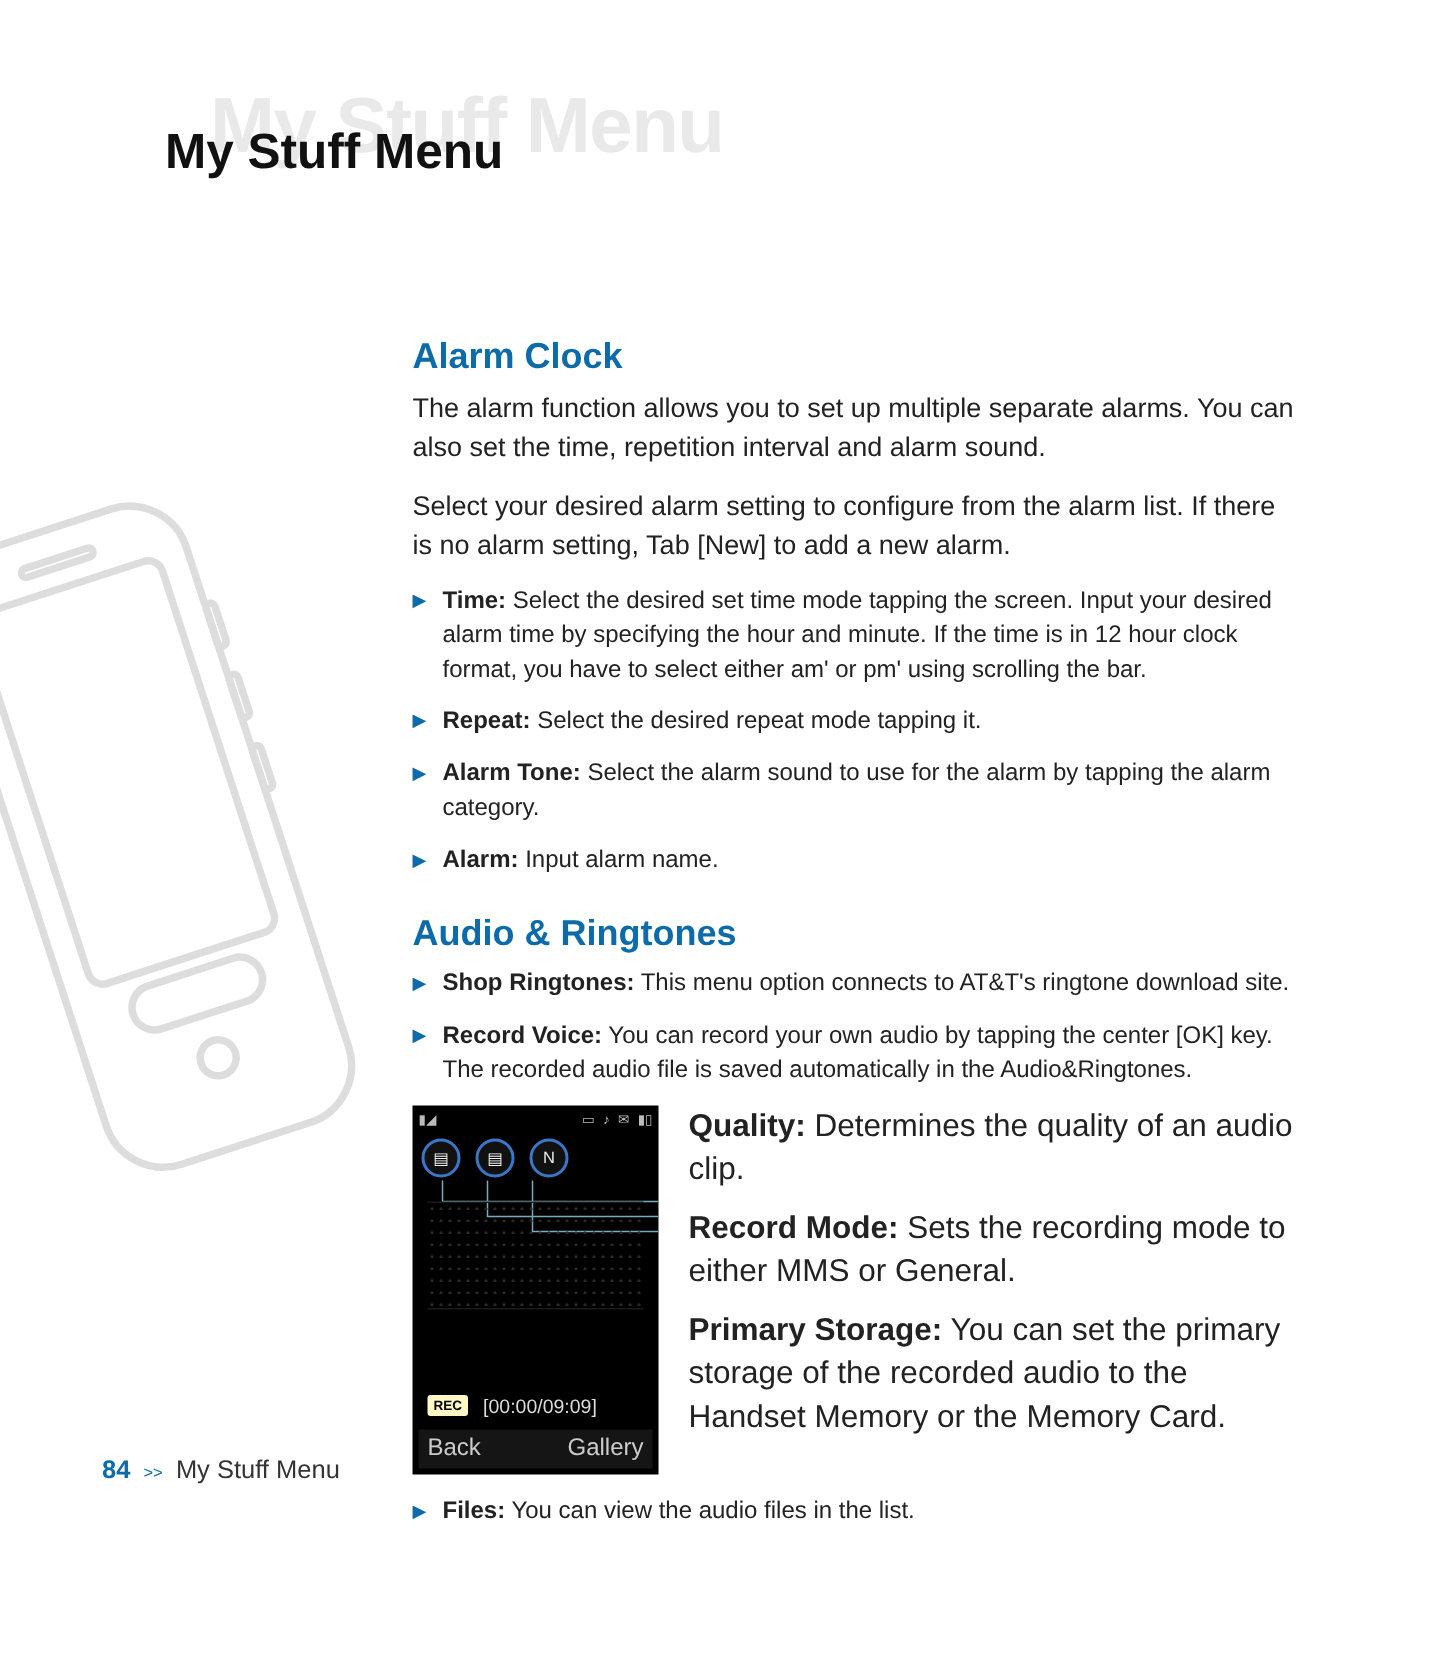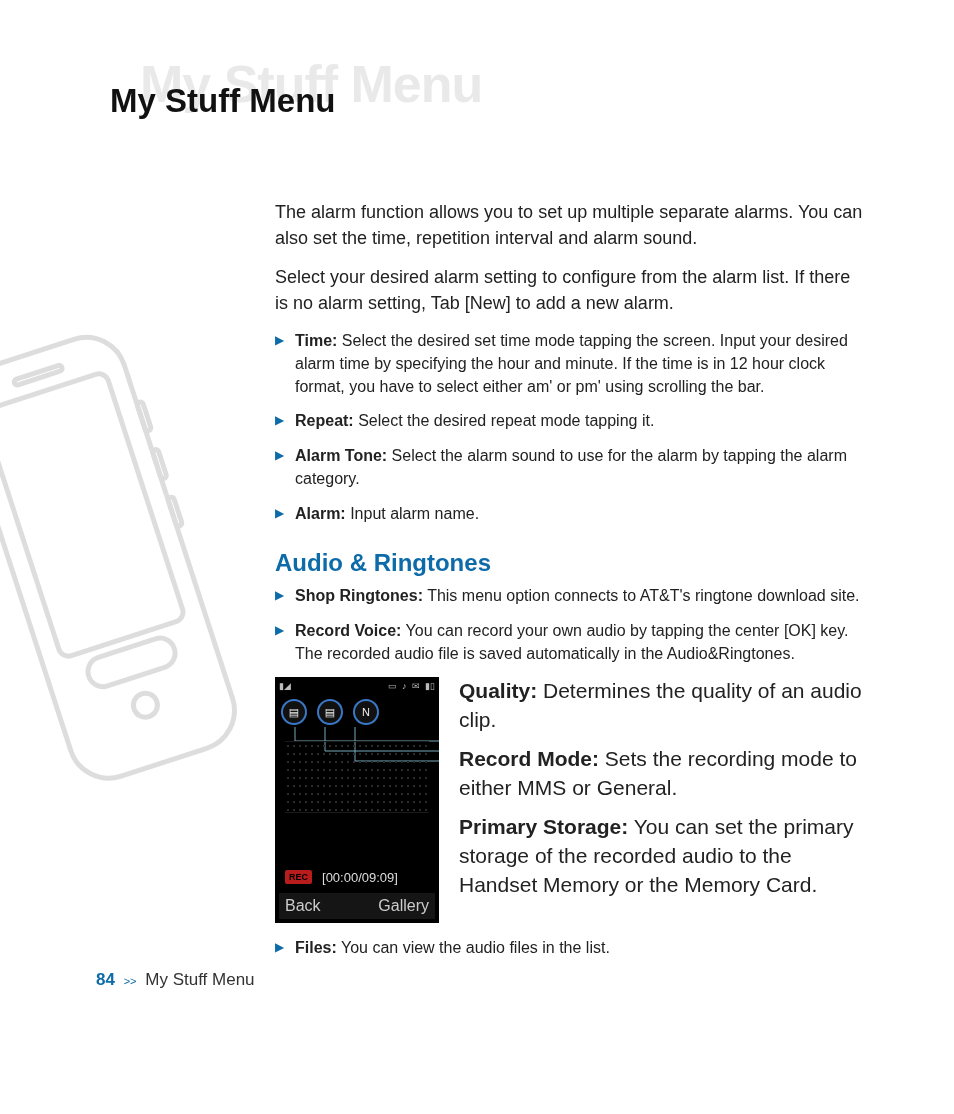--- a/index.html
+++ b/index.html
@@ -138,21 +138,21 @@
   }
   .phone-shot .recline {
     position: absolute;
     bottom: 36px; left: 10px; right: 10px;
     height: 20px;
     display: flex;
     align-items: center;
     gap: 10px;
   }
   .phone-shot .recbtn {
-    background: #b91c1c;
+    background: #fef9c3;
     color: #000;
     font-size: 9px;
     font-weight: 700;
     padding: 2px 4px;
     border-radius: 2px;
   }
   .phone-shot .rectime {
     color: #ddd;
     font-size: 13px;
   }
@@ -171,21 +171,21 @@
     font-size: 21px;
     line-height: 1.38;
   }
   .callout-list .entry { margin-bottom: 10px; }
   .leader {
     position: absolute;
     stroke: #7ab; stroke-width: 1; fill: none;
   }
   .footer {
     position: absolute;
-    left: 96px;
+    left: 68px;
     bottom: 40px;
     font-size: 17px;
   }
   .footer .pn { font-weight: 700; color: var(--accent); }
   .footer .sep { color: var(--accent); font-size: 11px; margin: 0 4px; }
   .footer .crumb { color: #333; }
 </style>
 </head>
 <body>
 
@@ -202,20 +202,21 @@
       <circle cx="125" cy="390" r="12"></circle>
       <rect x="210" y="100" width="6" height="30" rx="3"></rect>
       <rect x="210" y="150" width="6" height="30" rx="3"></rect>
       <rect x="210" y="200" width="6" height="30" rx="3"></rect>
       <rect x="100" y="40" width="50" height="6" rx="3"></rect>
     </g>
   </svg>
 
   <div class="content">
 
+    <h2 class="section">Alarm Clock</h2>
     <p class="body">The alarm function allows you to set up multiple separate alarms. You can also set the time, repetition interval and alarm sound.</p>
     <p class="body">Select your desired alarm setting to configure from the alarm list. If there is no alarm setting, Tab [New] to add a new alarm.</p>
 
     <ul class="bullets">
       <li>
         <span class="label">Time:</span><span> Select the desired set time mode tapping the screen. Input your desired alarm time by specifying the hour and minute. If the time is in 12 hour clock format, you have to select either am' or pm' using scrolling the bar.</span>
       </li>
       <li>
         <span class="label">Repeat:</span><span> Select the desired repeat mode tapping it.</span>
       </li>

